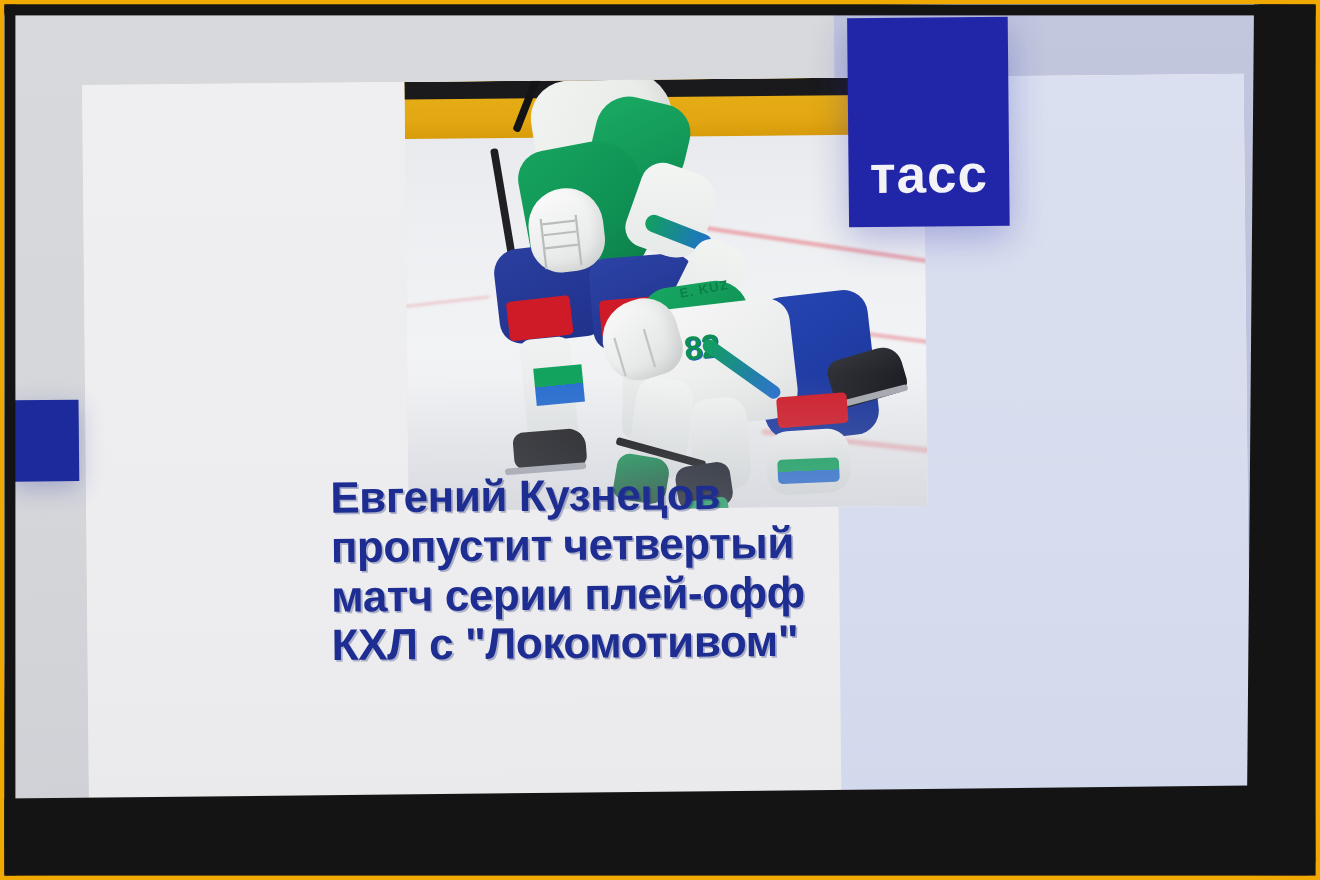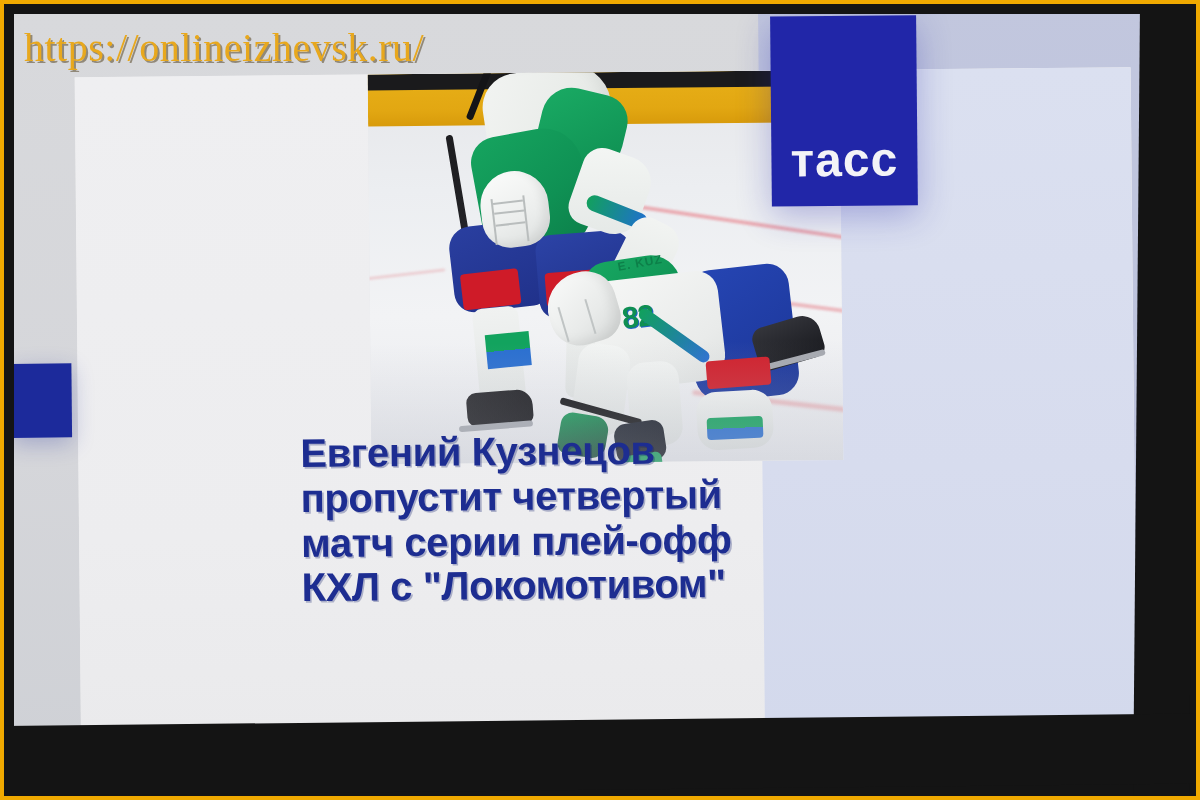--- a/index.html
+++ b/index.html
@@ -492,16 +492,15 @@
         <span id="tass-word">тасс</span>
       </div>
 
     </div>
 
     <div id="top-wedge"></div>
     <div id="left-wedge"></div>
     <div id="right-wedge"></div>
     <div id="bottom-wedge"></div>
 
-    <div id="watermark">https://onlineizhevsk.ru/</div>
 
   </div>
 </div>
 
 </body></html>

